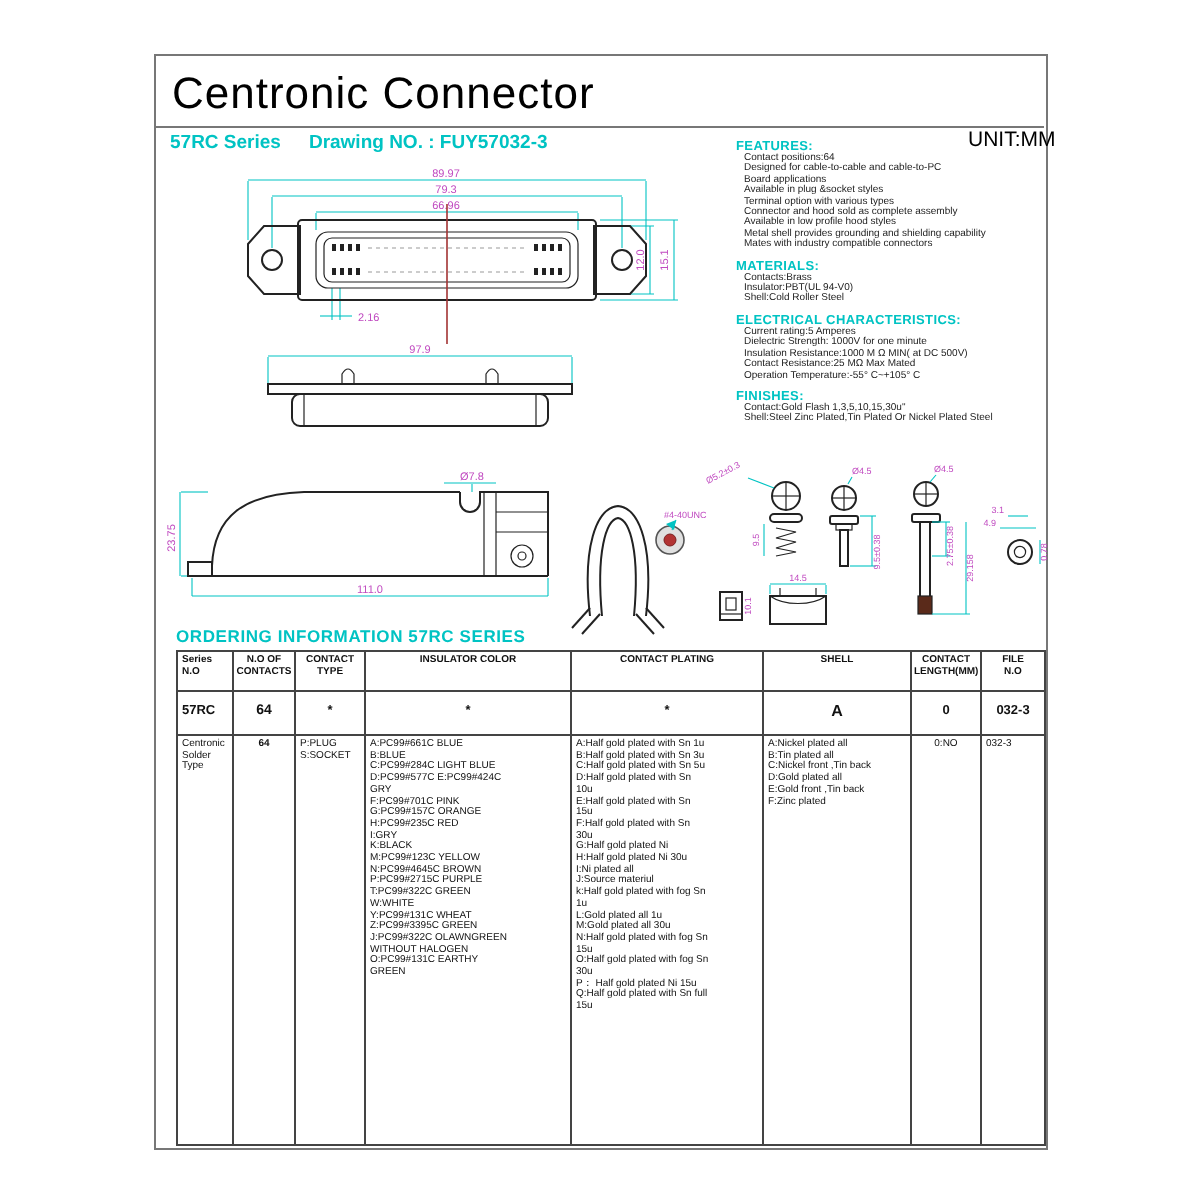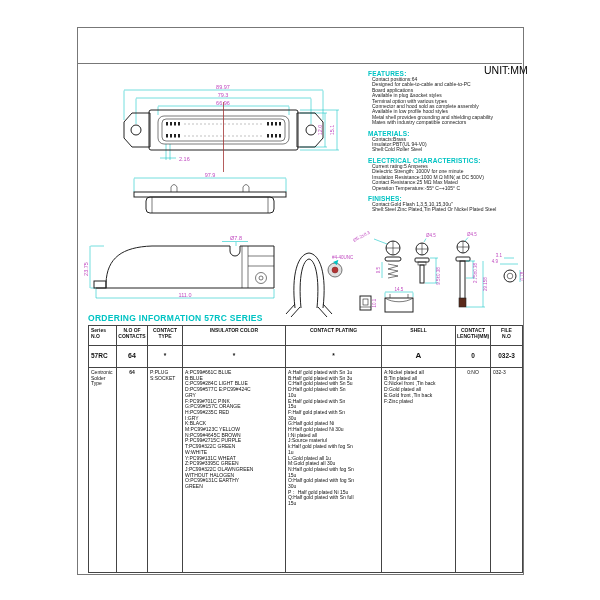--- a/index.html
+++ b/index.html
@@ -34,21 +34,25 @@
   .r1{font-size:6.5px;font-weight:bold;text-align:center;padding-top:6px;}
   .r1.first{text-align:left;padding-left:2px;}
   .r1.big{font-size:8px;padding-top:5px;}
   .r2{font-size:5px;line-height:5.7px;white-space:pre-line;padding:2px;text-align:left;color:#111;}
 </style>
 </head>
 <body>
 
 <div class="page">
   <div class="frame"></div>
+  <div class="doc-title">Centronic Connector</div>
   <div class="title-divider"></div>
+  <div class="series-row">
+    <span>57RC Series</span><span>Drawing NO. : FUY57032-3</span>
+  </div>
   <div class="unit">UNIT:MM</div>
 
   <div class="col-right">
     <div class="sec-h">FEATURES:</div>
     <div class="ln">Contact positions:64</div>
     <div class="ln">Designed for cable-to-cable and cable-to-PC</div>
     <div class="ln">Board applications</div>
     <div class="ln">Available in plug &amp;socket styles</div>
     <div class="ln">Terminal option with various types</div>
     <div class="ln">Connector and hood sold as complete assembly</div>

